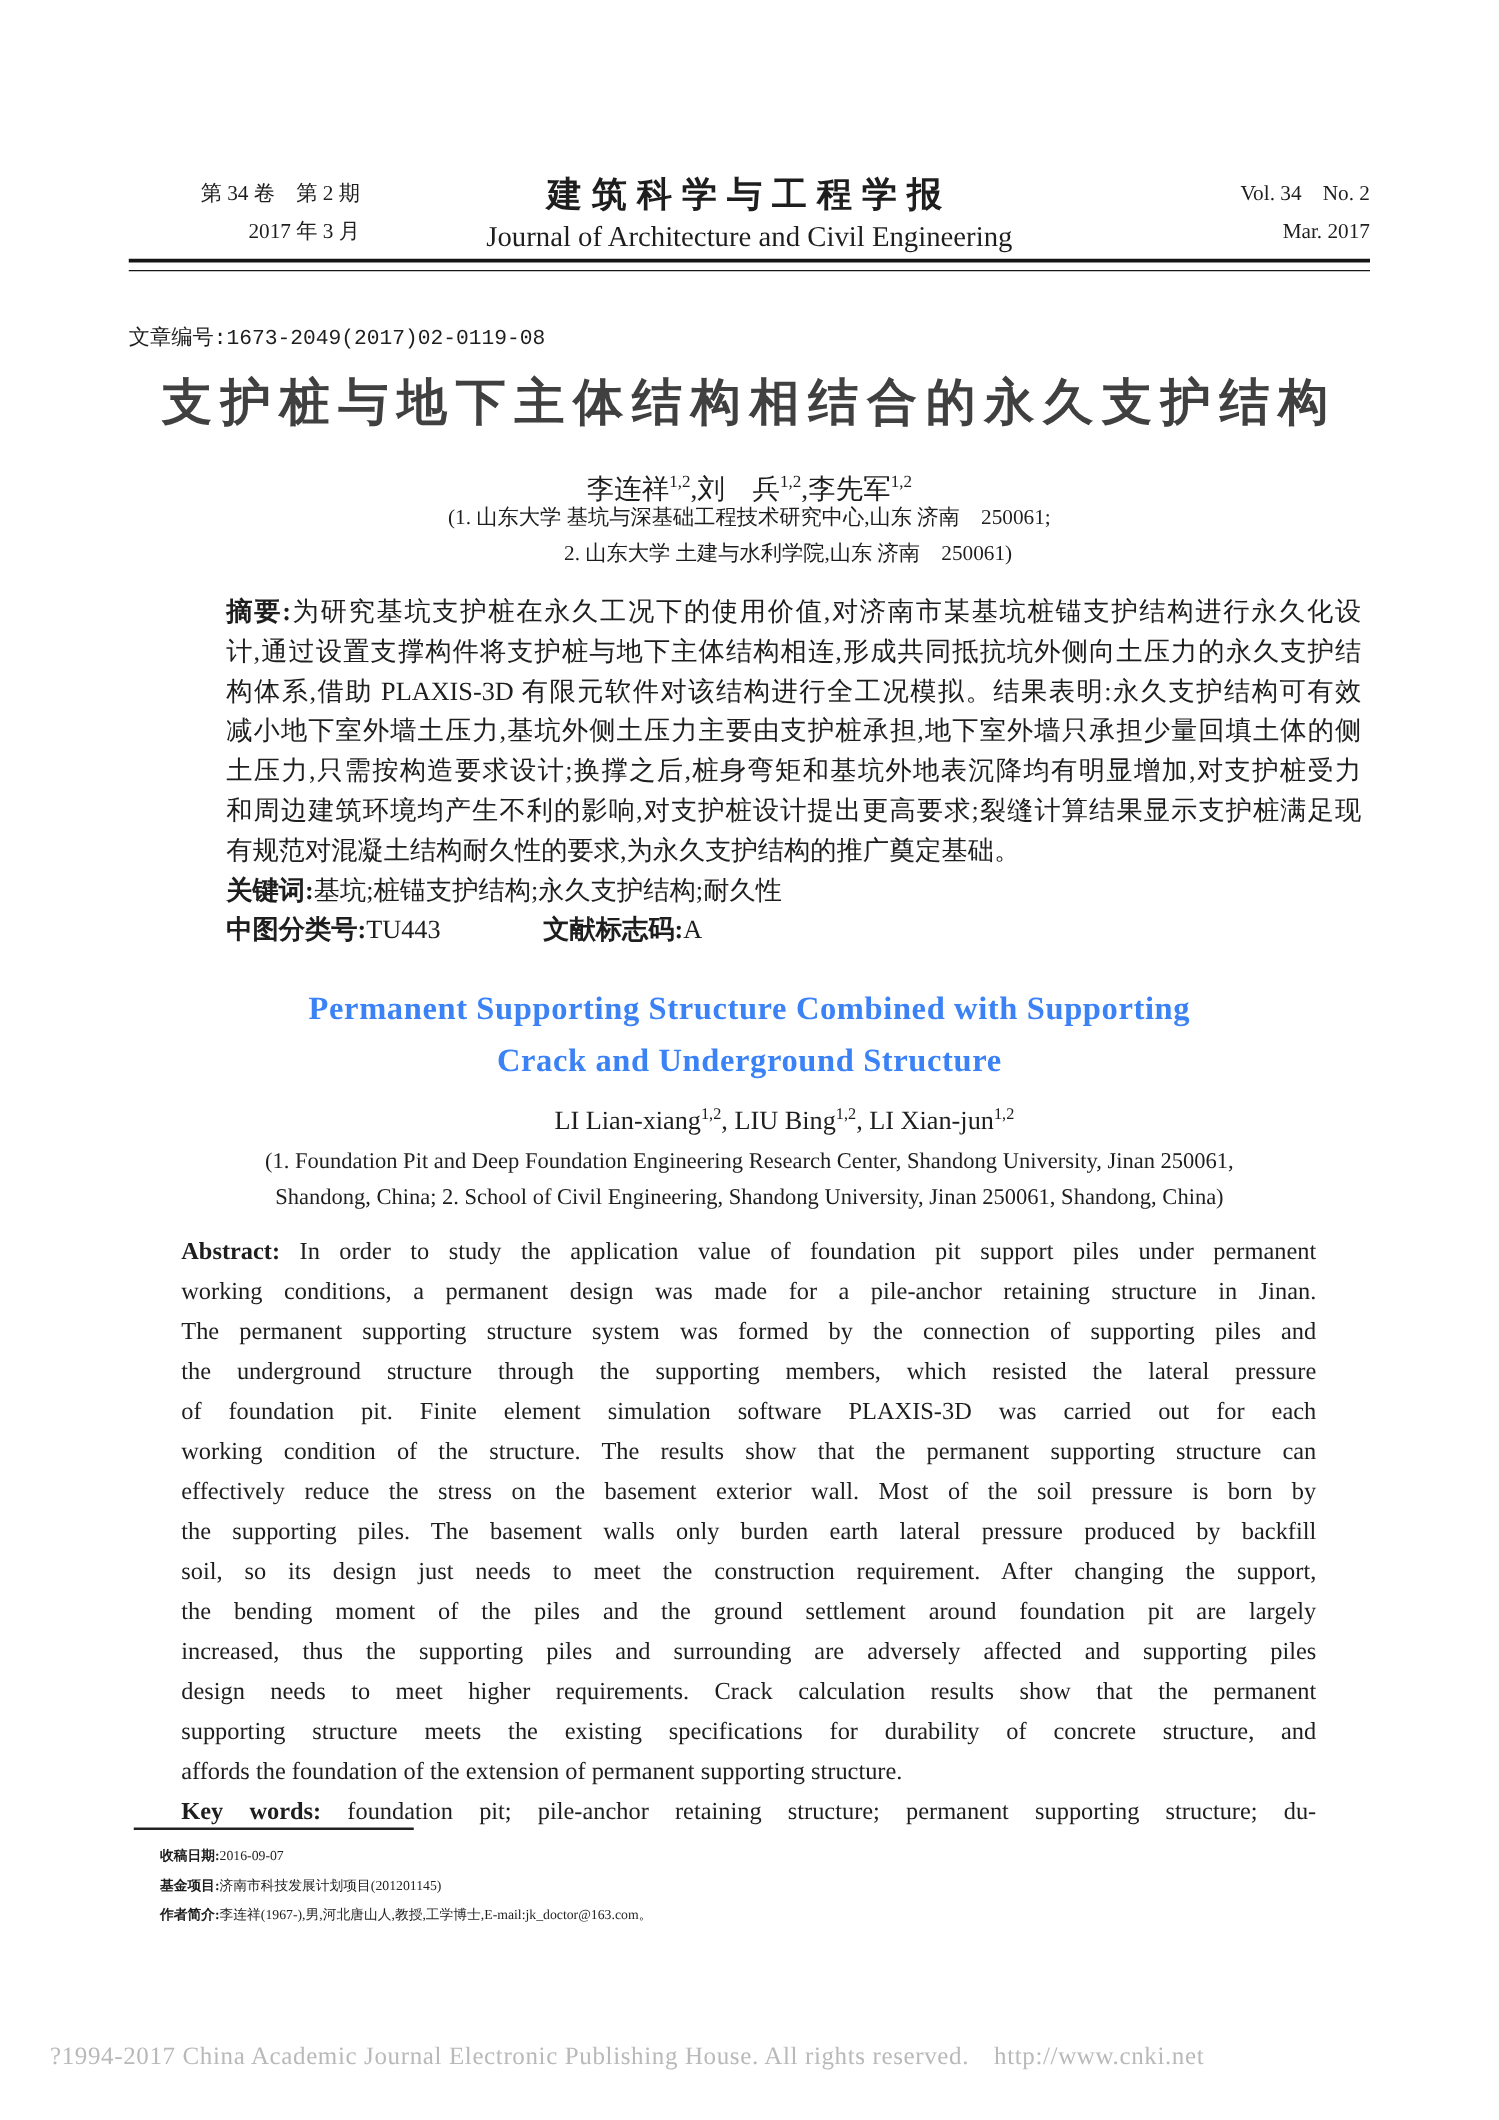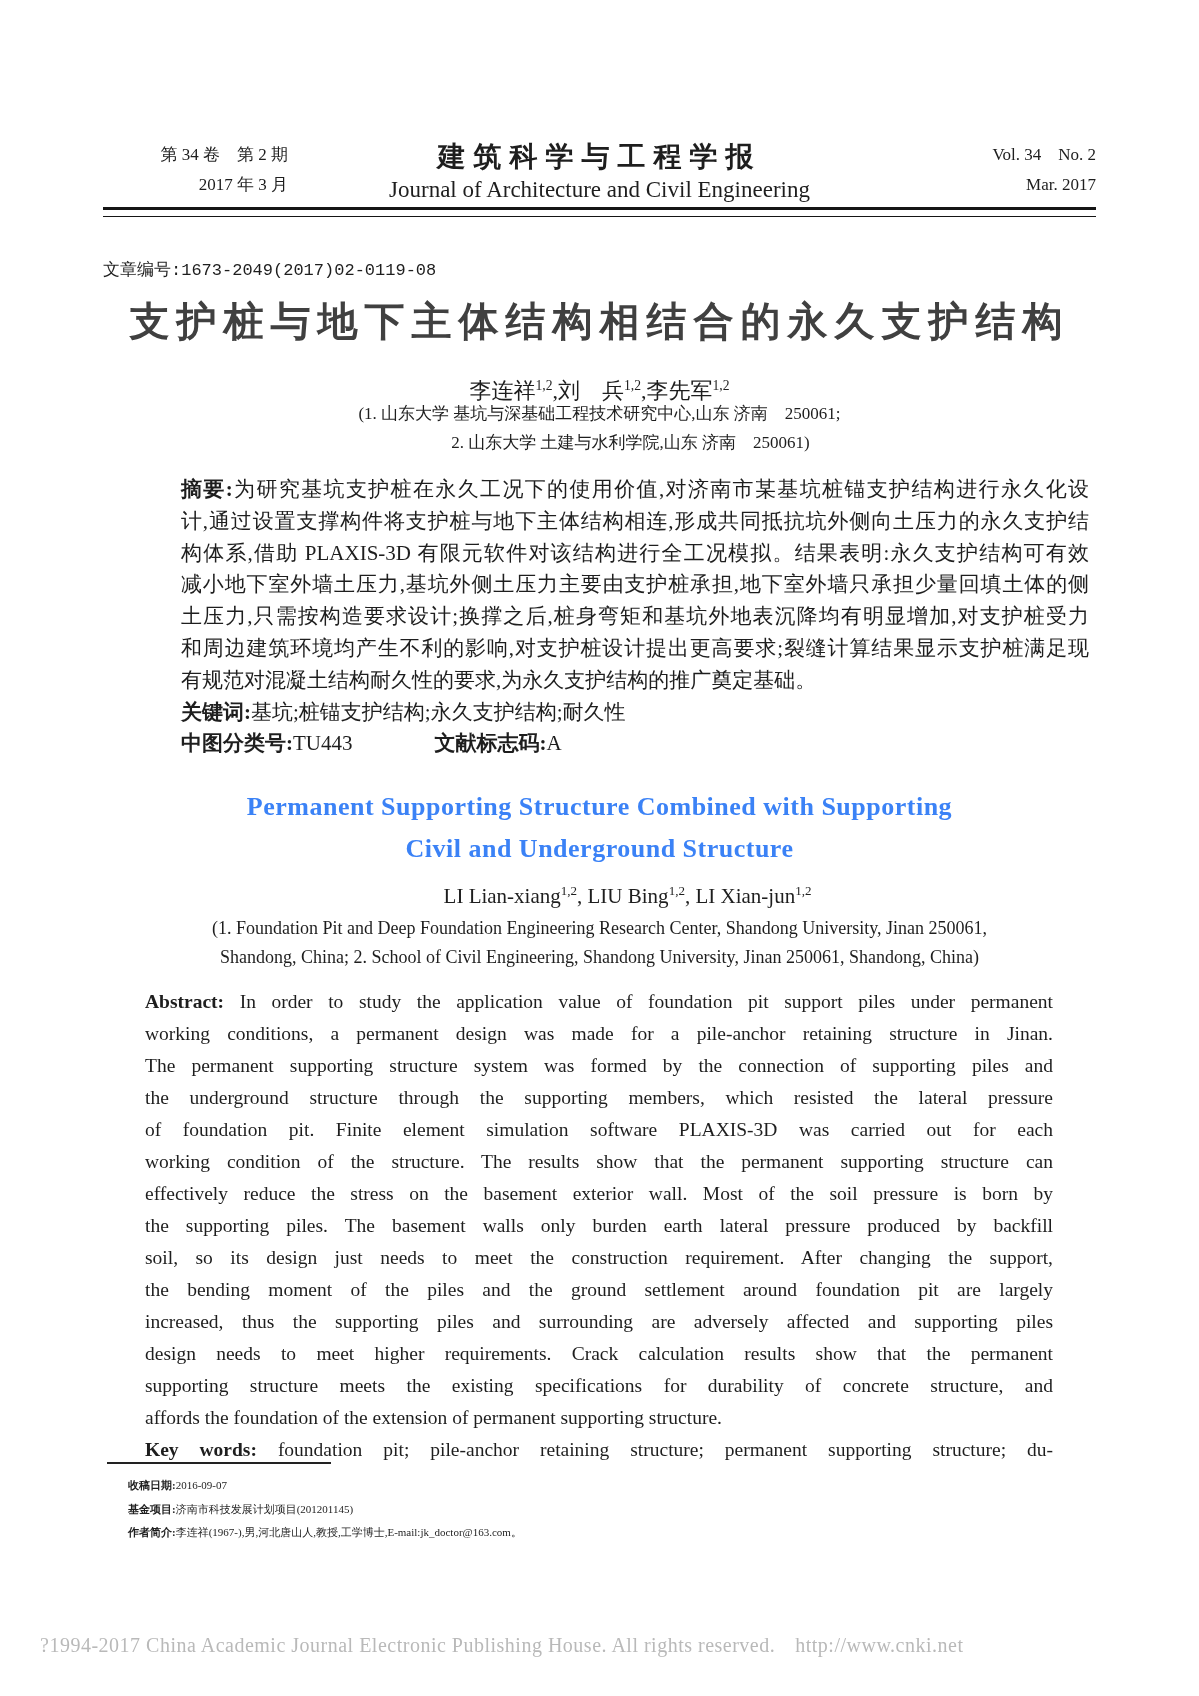--- a/index.html
+++ b/index.html
@@ -81,21 +81,21 @@
         <div class="jline">土压力,只需按构造要求设计;换撑之后,桩身弯矩和基坑外地表沉降均有明显增加,对支护桩受力</div>
         <div class="jline">和周边建筑环境均产生不利的影响,对支护桩设计提出更高要求;裂缝计算结果显示支护桩满足现</div>
       </div>
     <div class="plain">有规范对混凝土结构耐久性的要求,为永久支护结构的推广奠定基础。</div>
     <div class="plain"><span class="lbl">关键词:</span><span>基坑;桩锚支护结构;永久支护结构;耐久性</span></div>
     <div class="plain"><span class="lbl">中图分类号:</span><span>TU443</span><span class="lbl clc-gap">文献标志码:</span><span>A</span></div>
   </div>
 
   <div class="title-en">
     <div>Permanent Supporting Structure Combined with Supporting</div>
-    <div>Civil and Underground Structure</div>
+    <div>Crack and Underground Structure</div>
   </div>
 
   <div class="authors-en"><span><span>LI Lian-xiang</span><sup>1,2</sup><span>, </span></span><span><span>LIU Bing</span><sup>1,2</sup><span>, </span></span><span><span>LI Xian-jun</span><sup>1,2</sup><span></span></span></div>
 
   <div class="affil-en">
     <div>(1. Foundation Pit and Deep Foundation Engineering Research Center, Shandong University, Jinan 250061,</div>
     <div>Shandong, China; 2. School of Civil Engineering, Shandong University, Jinan 250061, Shandong, China)</div>
   </div>
 
   <div class="abstract-en">

